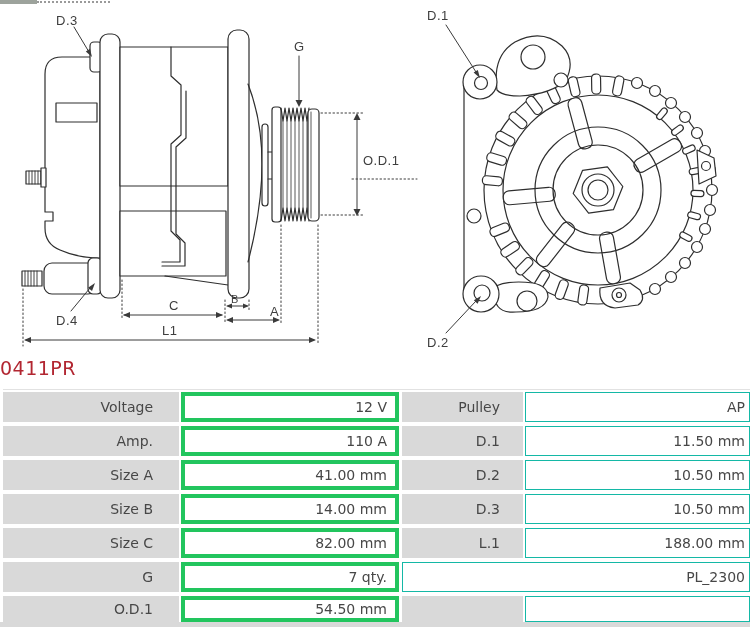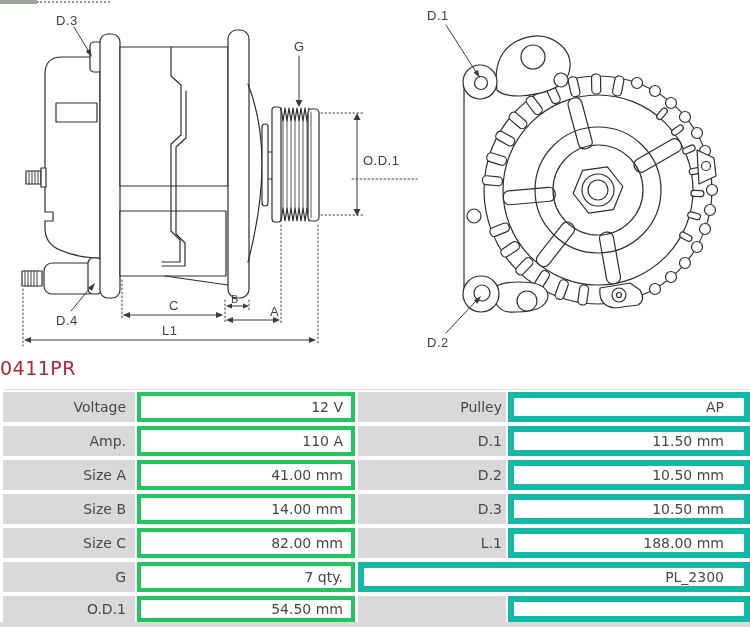--- a/index.html
+++ b/index.html
@@ -8,24 +8,24 @@
   .artifact-block{position:absolute;left:0;top:0;width:37px;height:4px;background:#9da39c;}
   .artifact-dots{position:absolute;left:37px;top:1px;width:73px;height:0;border-top:2px dotted #9a9a9a;}
   .diagram{position:absolute;left:0;top:0;}
   .part-number{position:absolute;left:0;top:357px;font-size:19px;color:#b22631;letter-spacing:0.5px;}
   .table-top-line{position:absolute;left:3px;right:0;top:389px;height:1px;background:#e2e2e2;}
   .spec-table{position:absolute;left:3px;right:0;top:392px;}
   .row{display:flex;height:30px;margin-bottom:4px;}
   .row.last{height:26px;margin-bottom:0;}
   .cell{box-sizing:border-box;display:flex;align-items:center;justify-content:flex-end;
         font-size:14px;color:#474747;}
-  .c1{width:132px;background:#d9d9d9;padding-right:9px;margin-right:2px;}
+  .c1{width:176px;background:#d9d9d9;padding-right:26px;margin-right:2px;}
   .c2{width:218px;background:#fff;border:4px solid #22c55e;padding-right:8px;margin-right:3px;}
-  .c3{width:148px;background:#d9d9d9;padding-right:4px;margin-right:2px;}
-  .c4{flex:1;background:#fff;border:6px solid #14b8a6;padding-right:20px;}
+  .c3{width:121px;background:#d9d9d9;padding-right:23px;margin-right:2px;}
+  .c4{flex:1;background:#fff;border:1px solid #14b8a6;padding-right:4px;}
   .bottom-strip{position:absolute;left:0;right:0;bottom:0;height:5px;background:#d9d9d9;}
   text{font-family:"Liberation Sans",sans-serif;font-size:13px;fill:#3e3e3e;letter-spacing:.5px;}
   text.small{font-size:11px;}
 </style>
 </head>
 <body>
 
 <div class="page">
 
   <div class="artifact-block"></div>

